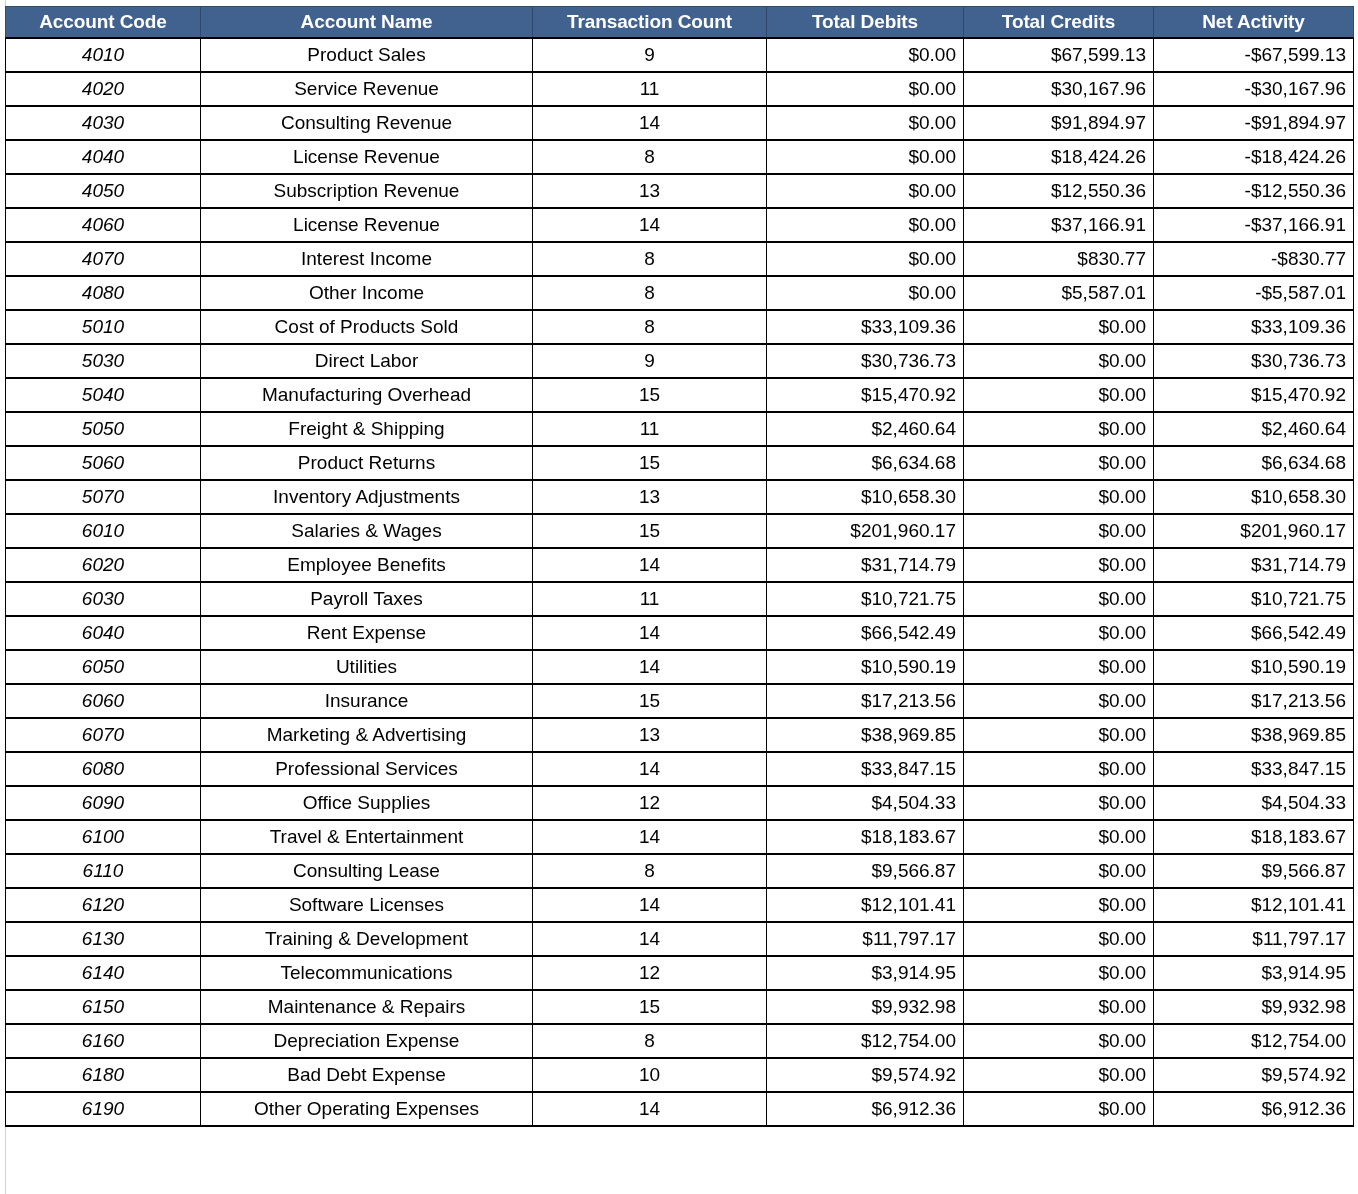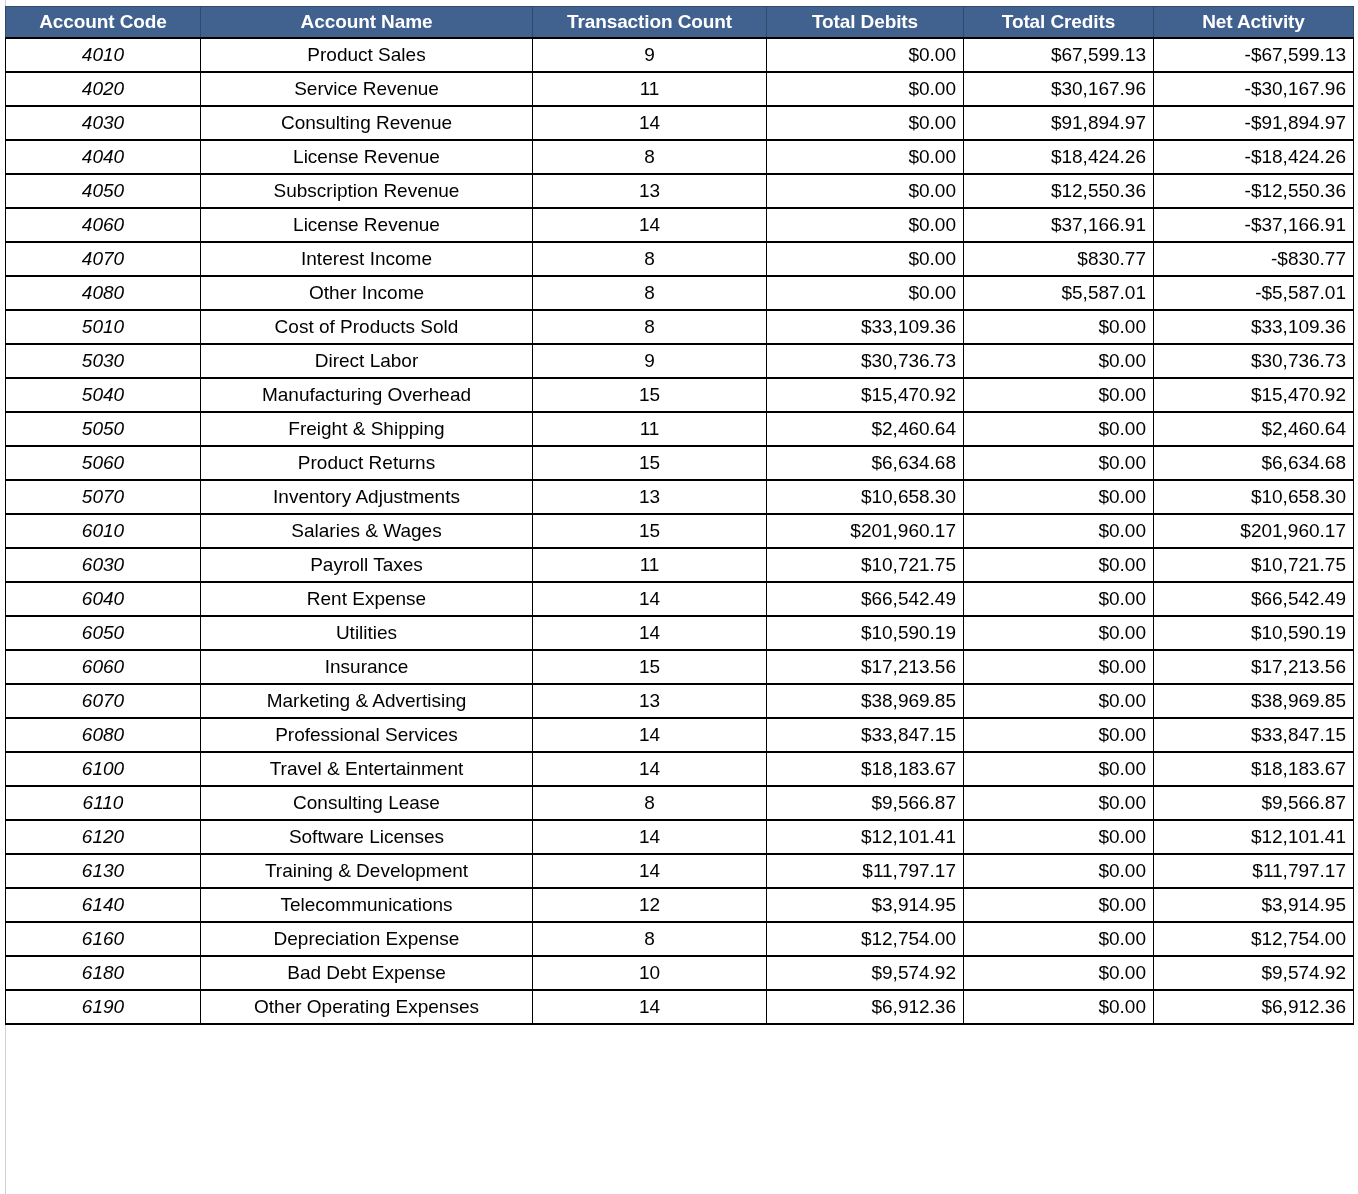--- a/index.html
+++ b/index.html
@@ -228,20 +228,28 @@
         </tr>
         <tr class="data">
           <td class="code">6010</td>
           <td class="name">Salaries &amp; Wages</td>
           <td class="count">15</td>
           <td class="money">$201,960.17</td>
           <td class="money">$0.00</td>
           <td class="money">$201,960.17</td>
         </tr>
         <tr class="data">
+          <td class="code">6020</td>
+          <td class="name">Employee Benefits</td>
+          <td class="count">14</td>
+          <td class="money">$31,714.79</td>
+          <td class="money">$0.00</td>
+          <td class="money">$31,714.79</td>
+        </tr>
+        <tr class="data">
           <td class="code">6030</td>
           <td class="name">Payroll Taxes</td>
           <td class="count">11</td>
           <td class="money">$10,721.75</td>
           <td class="money">$0.00</td>
           <td class="money">$10,721.75</td>
         </tr>
         <tr class="data">
           <td class="code">6040</td>
           <td class="name">Rent Expense</td>
@@ -276,20 +284,28 @@
         </tr>
         <tr class="data">
           <td class="code">6080</td>
           <td class="name">Professional Services</td>
           <td class="count">14</td>
           <td class="money">$33,847.15</td>
           <td class="money">$0.00</td>
           <td class="money">$33,847.15</td>
         </tr>
         <tr class="data">
+          <td class="code">6090</td>
+          <td class="name">Office Supplies</td>
+          <td class="count">12</td>
+          <td class="money">$4,504.33</td>
+          <td class="money">$0.00</td>
+          <td class="money">$4,504.33</td>
+        </tr>
+        <tr class="data">
           <td class="code">6100</td>
           <td class="name">Travel &amp; Entertainment</td>
           <td class="count">14</td>
           <td class="money">$18,183.67</td>
           <td class="money">$0.00</td>
           <td class="money">$18,183.67</td>
         </tr>
         <tr class="data">
           <td class="code">6110</td>
           <td class="name">Consulting Lease</td>
@@ -316,20 +332,28 @@
         </tr>
         <tr class="data">
           <td class="code">6140</td>
           <td class="name">Telecommunications</td>
           <td class="count">12</td>
           <td class="money">$3,914.95</td>
           <td class="money">$0.00</td>
           <td class="money">$3,914.95</td>
         </tr>
         <tr class="data">
+          <td class="code">6150</td>
+          <td class="name">Maintenance &amp; Repairs</td>
+          <td class="count">15</td>
+          <td class="money">$9,932.98</td>
+          <td class="money">$0.00</td>
+          <td class="money">$9,932.98</td>
+        </tr>
+        <tr class="data">
           <td class="code">6160</td>
           <td class="name">Depreciation Expense</td>
           <td class="count">8</td>
           <td class="money">$12,754.00</td>
           <td class="money">$0.00</td>
           <td class="money">$12,754.00</td>
         </tr>
         <tr class="data">
           <td class="code">6180</td>
           <td class="name">Bad Debt Expense</td>

